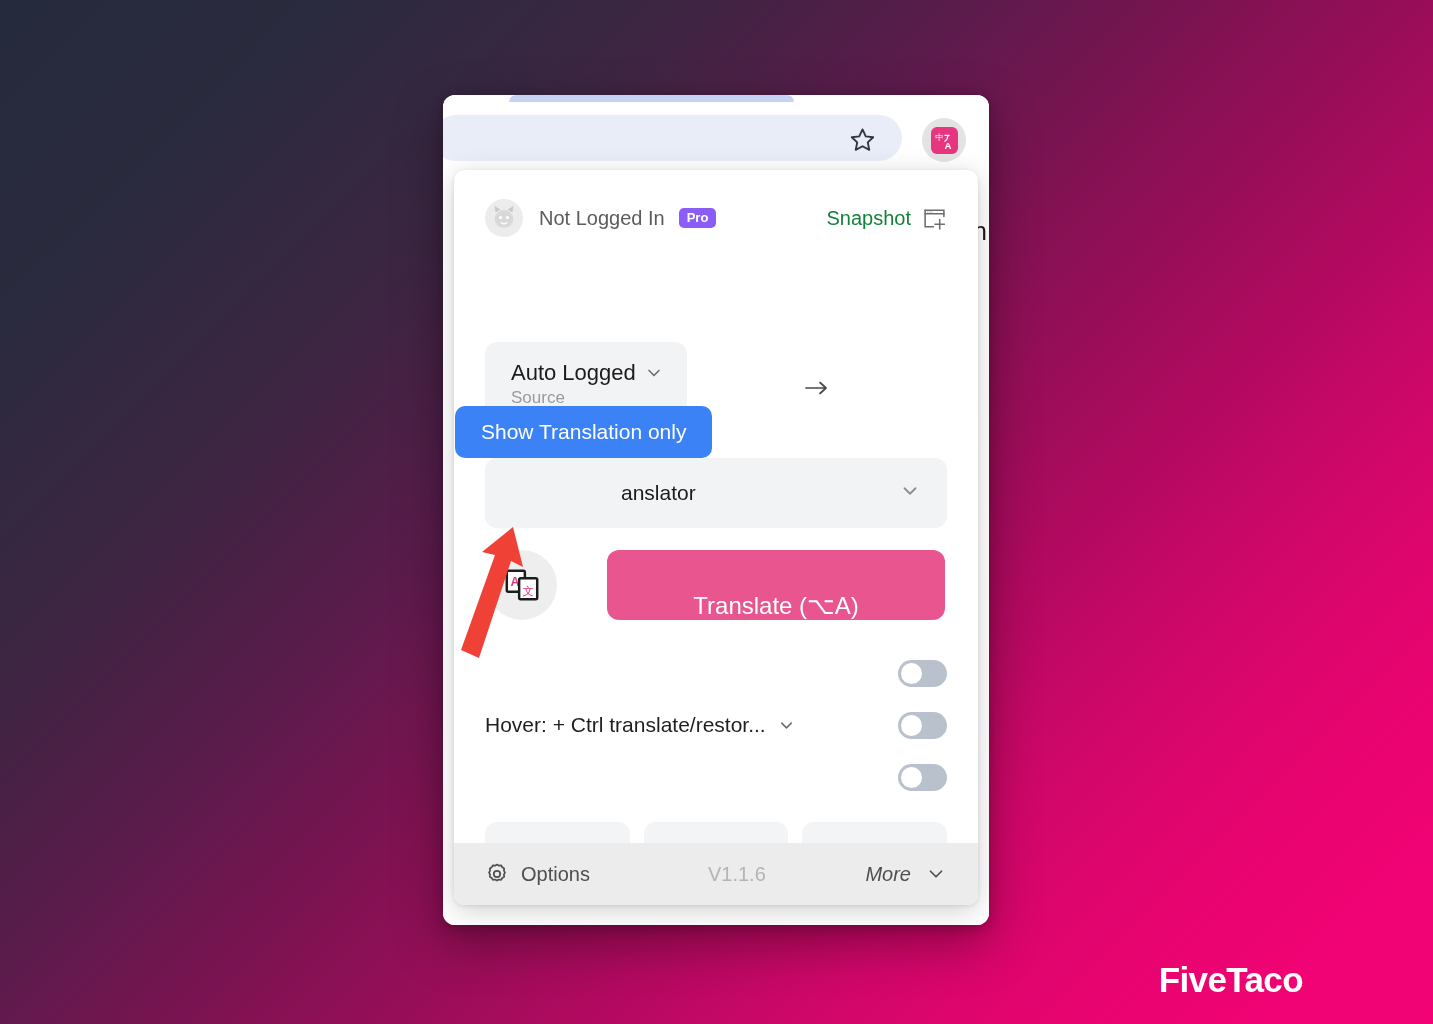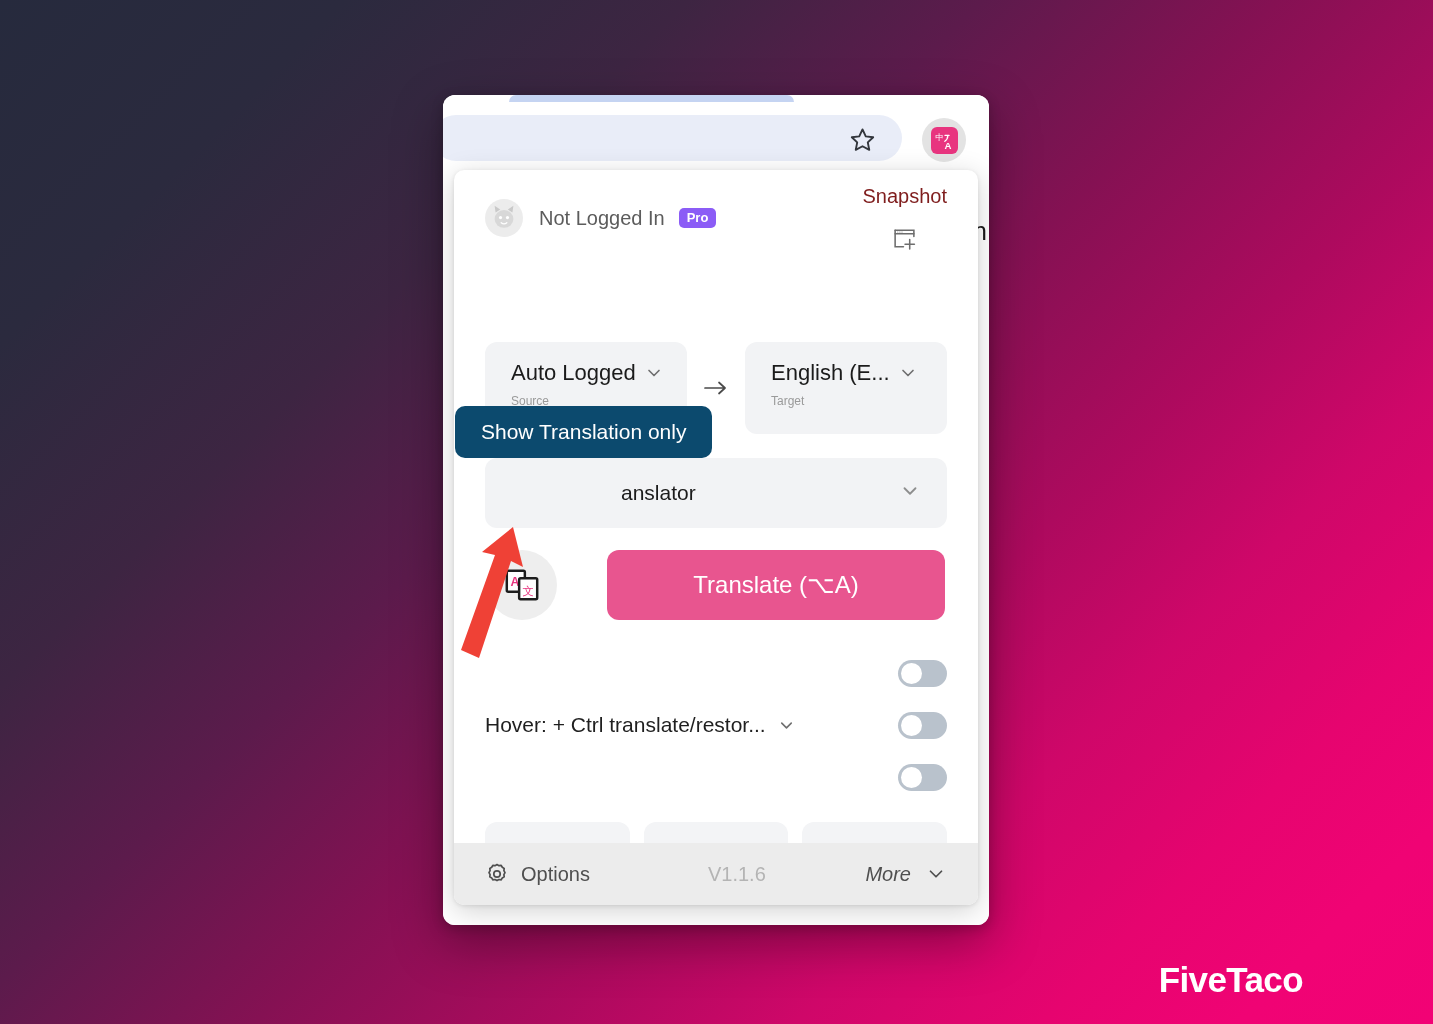--- a/index.html
+++ b/index.html
@@ -153,25 +153,24 @@
     font-size: 13px;
     font-weight: bold;
     border-radius: 5px;
     padding: 3px 8px 4px;
     line-height: 1;
   }
   .snapshot {
     margin-left: auto;
     display: flex;
     align-items: center;
-    gap: 18px;
-    color: #7f1d1d;
+    gap: 11px;
+    color: #15803d;
     font-size: 20px;
     white-space: nowrap;
-    flex-direction: column;
   }
 
   
   .lang-row {
     position: absolute;
     left: 31px; top: 172px;
     width: 462px;
     display: flex;
     align-items: center;
   }
@@ -184,23 +183,23 @@
   }
   .lang-main {
     font-size: 22px;
     color: #1b1b1b;
     display: flex;
     align-items: center;
     gap: 8px;
     white-space: nowrap;
   }
   .lang-sub {
-    font-size: 12px;
+    font-size: 17px;
     color: #9a9a9a;
-    margin-top: 8px;
+    margin-top: 2px;
   }
   .lang-arrow {
     flex: 1;
     display: flex;
     align-items: center;
     justify-content: center;
     color: #4a4a4a;
     font-size: 25px;
   }
 
@@ -241,21 +240,21 @@
     display: flex; align-items: center; justify-content: center;
     flex: 0 0 auto;
   }
   .translate-btn {
     flex: 1;
     height: 70px;
     background: #e8558f;
     border-radius: 12px;
     color: #ffffff;
     font-size: 24px;
-    display: flex; align-items: center; justify-content: center; margin-left: 32px;
+    display: flex; align-items: flex-end; justify-content: center; margin-left: 32px;
   }
 
   
   .settings {
     position: absolute;
     left: 31px; top: 477px;
     width: 462px;
   }
   .setting-row {
     height: 52px;
@@ -320,21 +319,21 @@
     color: #4f4f4f;
   }
   .footer-options { display: flex; align-items: flex-end; gap: 12px; }
   .footer-version { margin-left: 118px; color: #b4b4b4; }
   .footer-more { margin-left: auto; display: flex; align-items: center; gap: 14px; font-style: italic; }
 
   
   .tooltip {
     position: absolute;
     left: 455px; top: 406px;
-    background: #0c4a6e;
+    background: #3b82f6;
     color: #ffffff;
     font-size: 21px;
     padding: 14px 26px;
     border-radius: 10px;
     white-space: nowrap;
     z-index: 60;
   }
 
   
   .red-arrow {
@@ -419,29 +418,20 @@
         </div>
         <div class="lang-sub">Source</div>
       </div>
 
       <div class="lang-arrow">
         <svg width="30" height="22" viewBox="0 0 30 22" fill="none" stroke="#4a4a4a" stroke-width="1.7" stroke-linecap="round" stroke-linejoin="round">
           <path d="M4 11 h20 M18 5.5 L24 11 L18 16.5"></path>
         </svg>
       </div>
 
-      <div class="lang-box">
-        <div class="lang-main">
-          <span>English (E...</span>
-          <svg width="20" height="20" viewBox="0 0 24 24" fill="none" stroke="#6f6f6f" stroke-width="2" stroke-linecap="round" stroke-linejoin="round">
-            <polyline points="6,9 12,15 18,9"></polyline>
-          </svg>
-        </div>
-        <div class="lang-sub">Target</div>
-      </div>
     </div>
 
     <div class="service-box">
       <div class="service-label">anslator</div>
       <span class="service-chev">
         <svg width="22" height="22" viewBox="0 0 24 24" fill="none" stroke="#8e8e8e" stroke-width="2" stroke-linecap="round" stroke-linejoin="round">
           <polyline points="6,9 12,15 18,9"></polyline>
         </svg>
       </span>
     </div>

